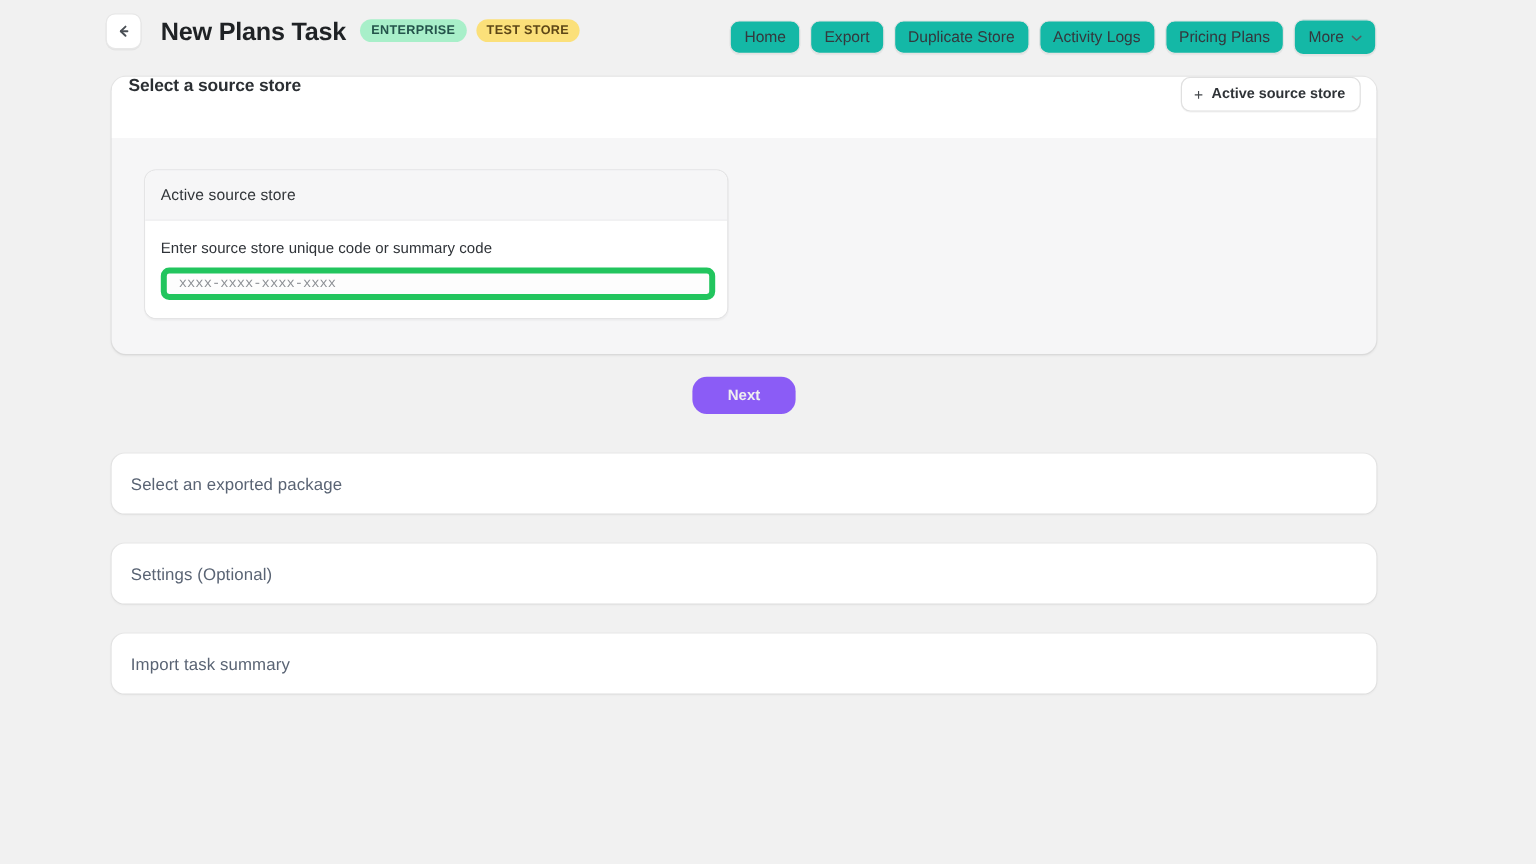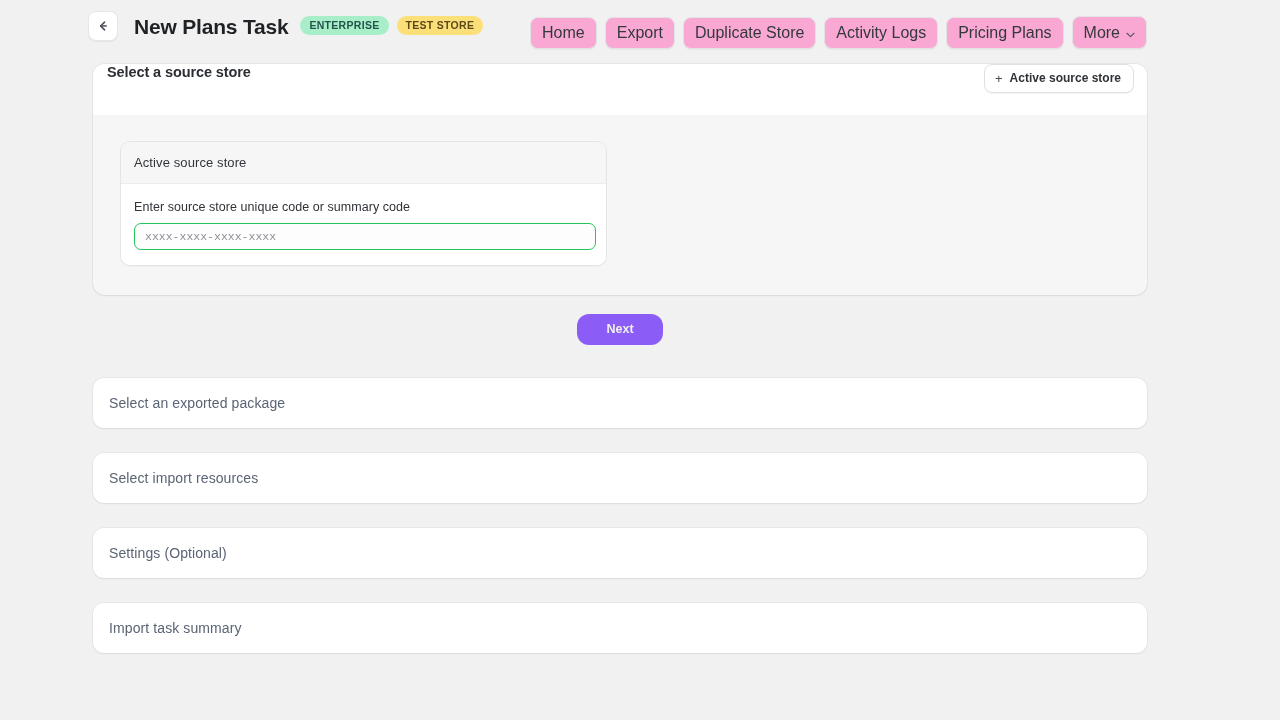--- a/index.html
+++ b/index.html
@@ -70,26 +70,26 @@
   .badge-teststore  { background: #fbe07a; color: #5e4717; }
 
   .topbar-right {
     position: absolute;
     right: 133px; top: 16px;
     display: flex;
     align-items: center;
     gap: 8px;
   }
   .navbtn {
-    background: #f9a8d4;
+    background: #14b8a6;
     border: 1px solid #e3e3e3;
     border-radius: 8px;
     box-shadow: 0 1px 0 rgba(0,0,0,0.04);
     font-family: "Liberation Sans", sans-serif;
-    font-size: 16px;
+    font-size: 13px;
     color: #34383d;
     padding: 5px 11px 6px 11px;
     cursor: pointer;
     white-space: nowrap;
     display: flex;
     align-items: center;
     gap: 6px;
     line-height: 1.2;
   }
   .navbtn .chev { display: block; margin-top: 1px; }
@@ -170,21 +170,21 @@
   .field-label {
     font-size: 12.5px;
     color: #2f3338;
     margin-bottom: 9px;
     letter-spacing: 0.05px;
   }
   .code-input {
     display: block;
     width: 462px;
     height: 27px;
-    border: 1px solid #22c55e;
+    border: 5px solid #22c55e;
     border-radius: 7px;
     background: #fdfdfd;
     padding: 0 10px;
     font-family: "Liberation Mono", monospace;
     font-size: 11.5px;
     color: #2d3034;
     outline: none;
   }
   .code-input::placeholder { color: #8d9095; }
 
@@ -338,23 +338,20 @@
   <div class="next-row">
     <button class="btn-next" disabled="">
       <span>Next</span>
     </button>
   </div>
 
   <div class="collapsed sp-first">
     <span class="collapsed-title">Select an exported package</span>
   </div>
 
-  <div class="collapsed sp">
-    <span class="collapsed-title">Select import resources</span>
-  </div>
 
   <div class="collapsed sp">
     <span class="collapsed-title">Settings (Optional)</span>
   </div>
 
   <div class="collapsed sp">
     <span class="collapsed-title">Import task summary</span>
   </div>
 
 </div>

